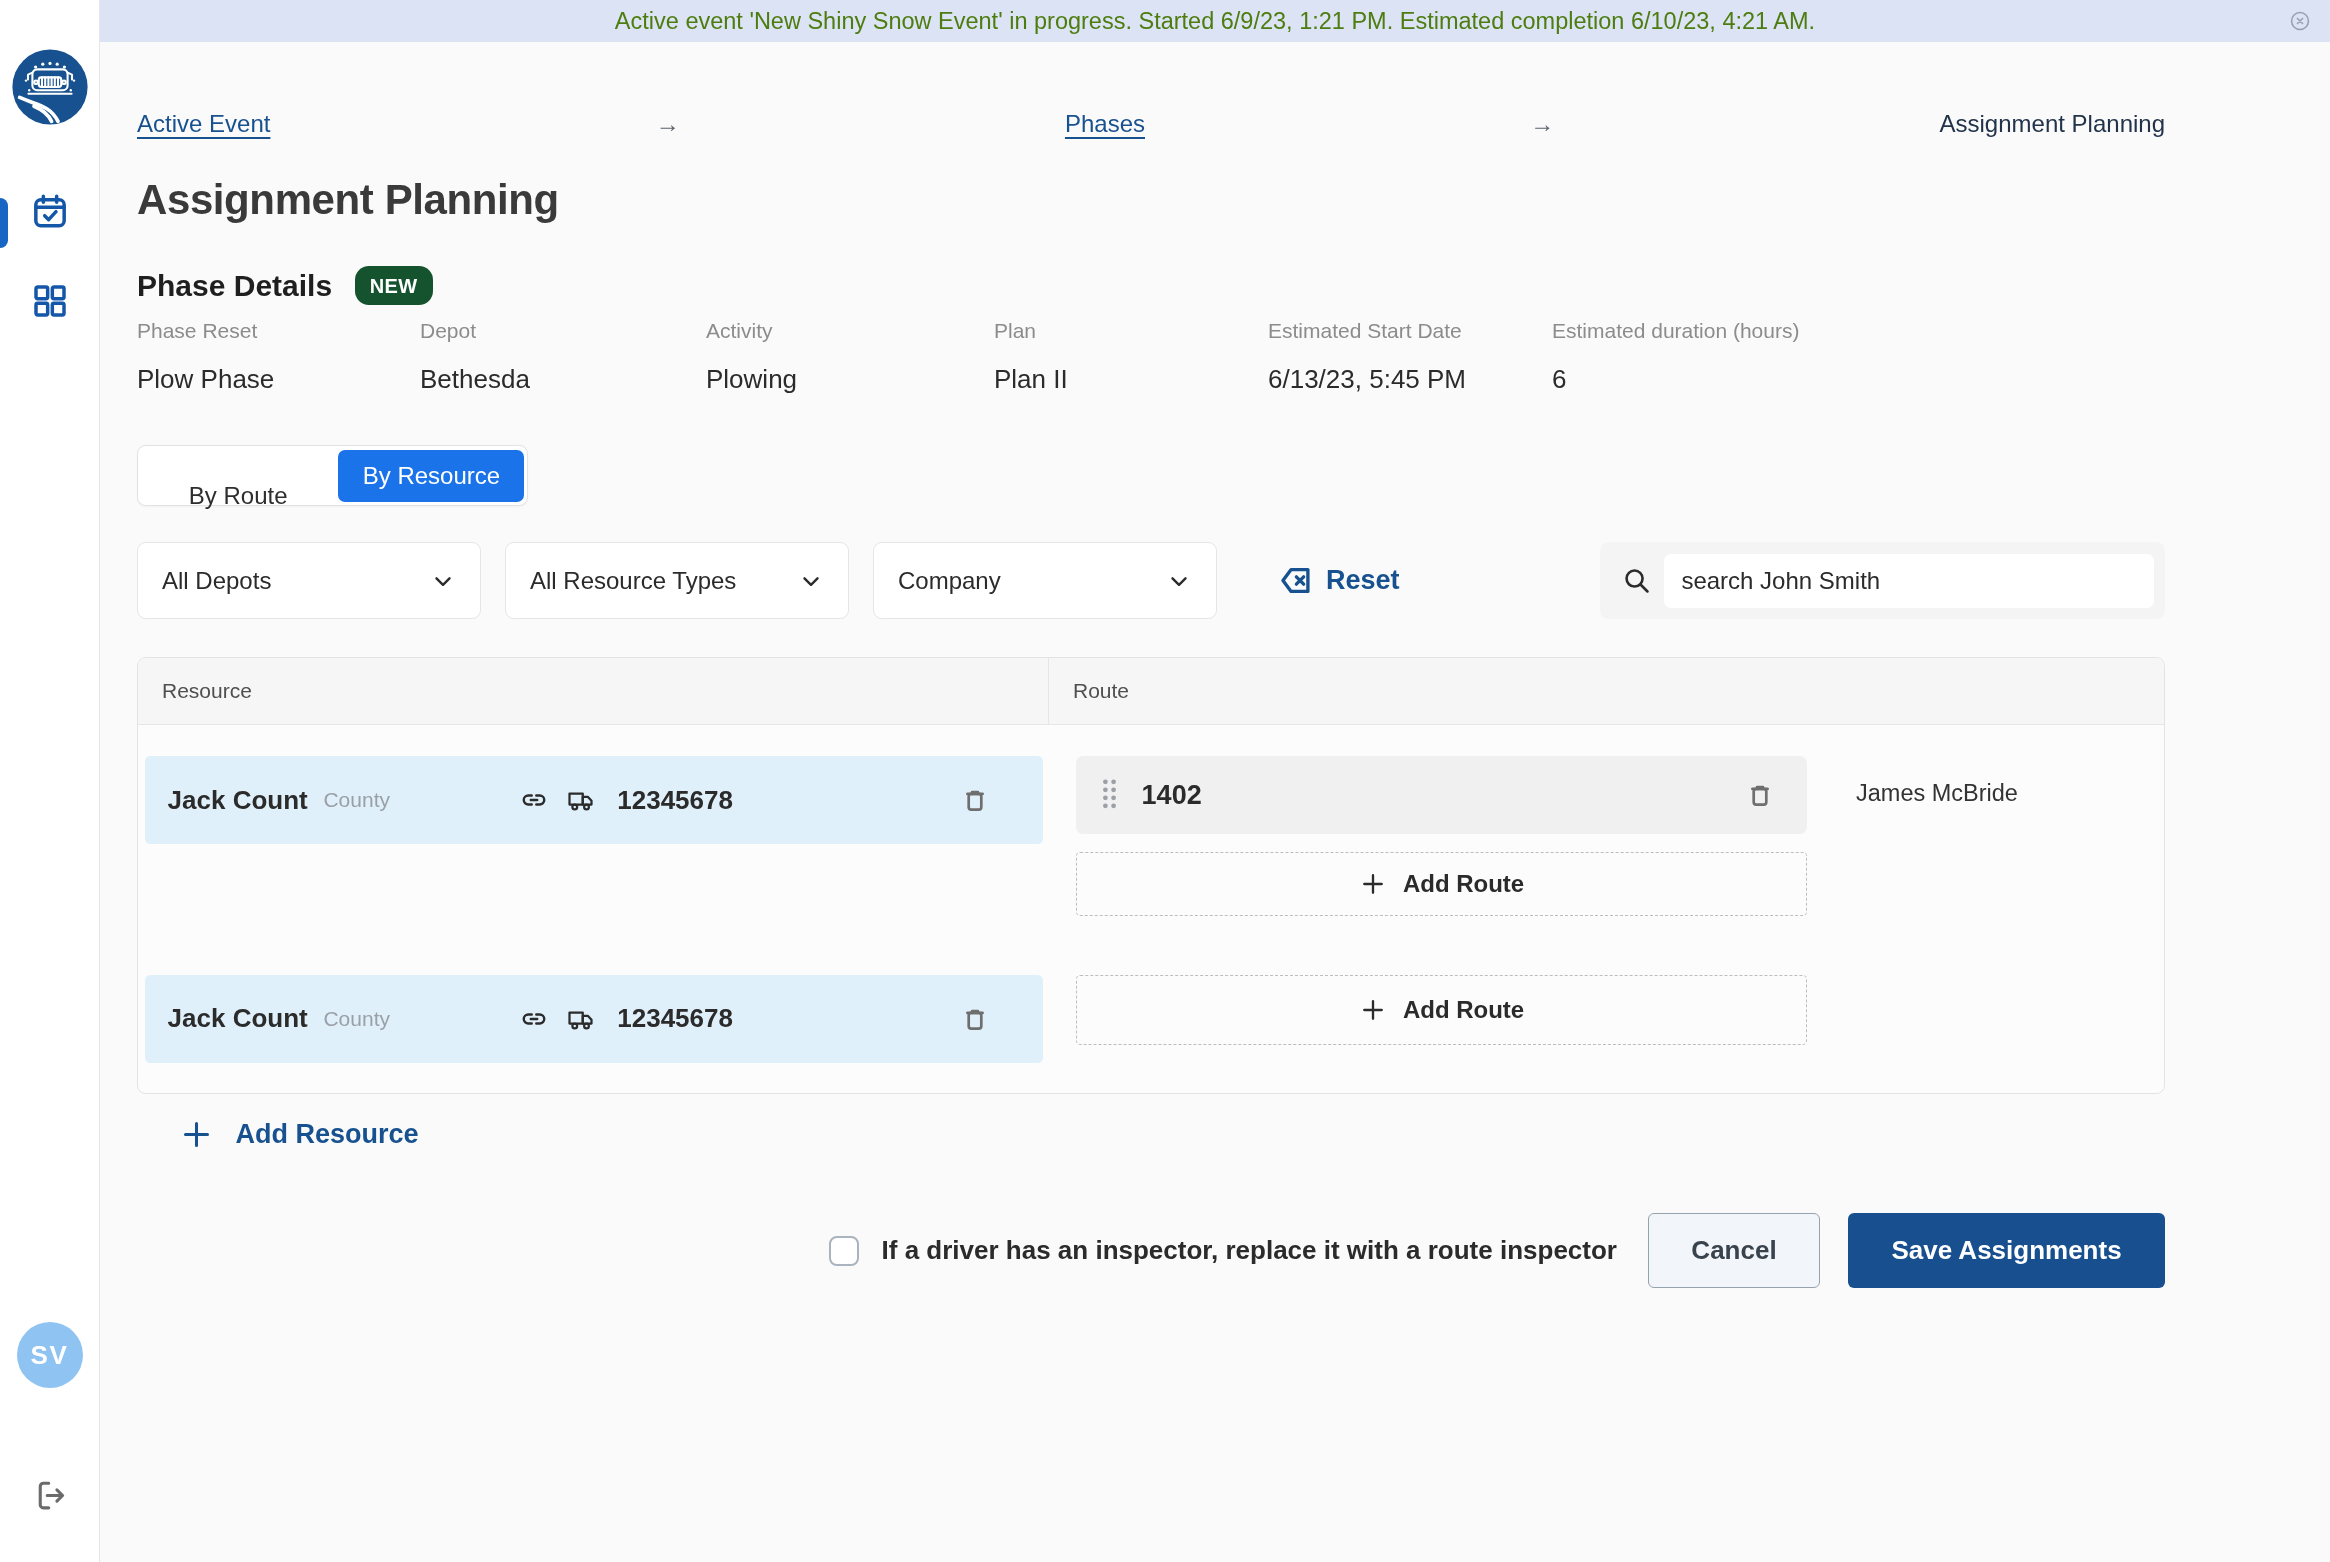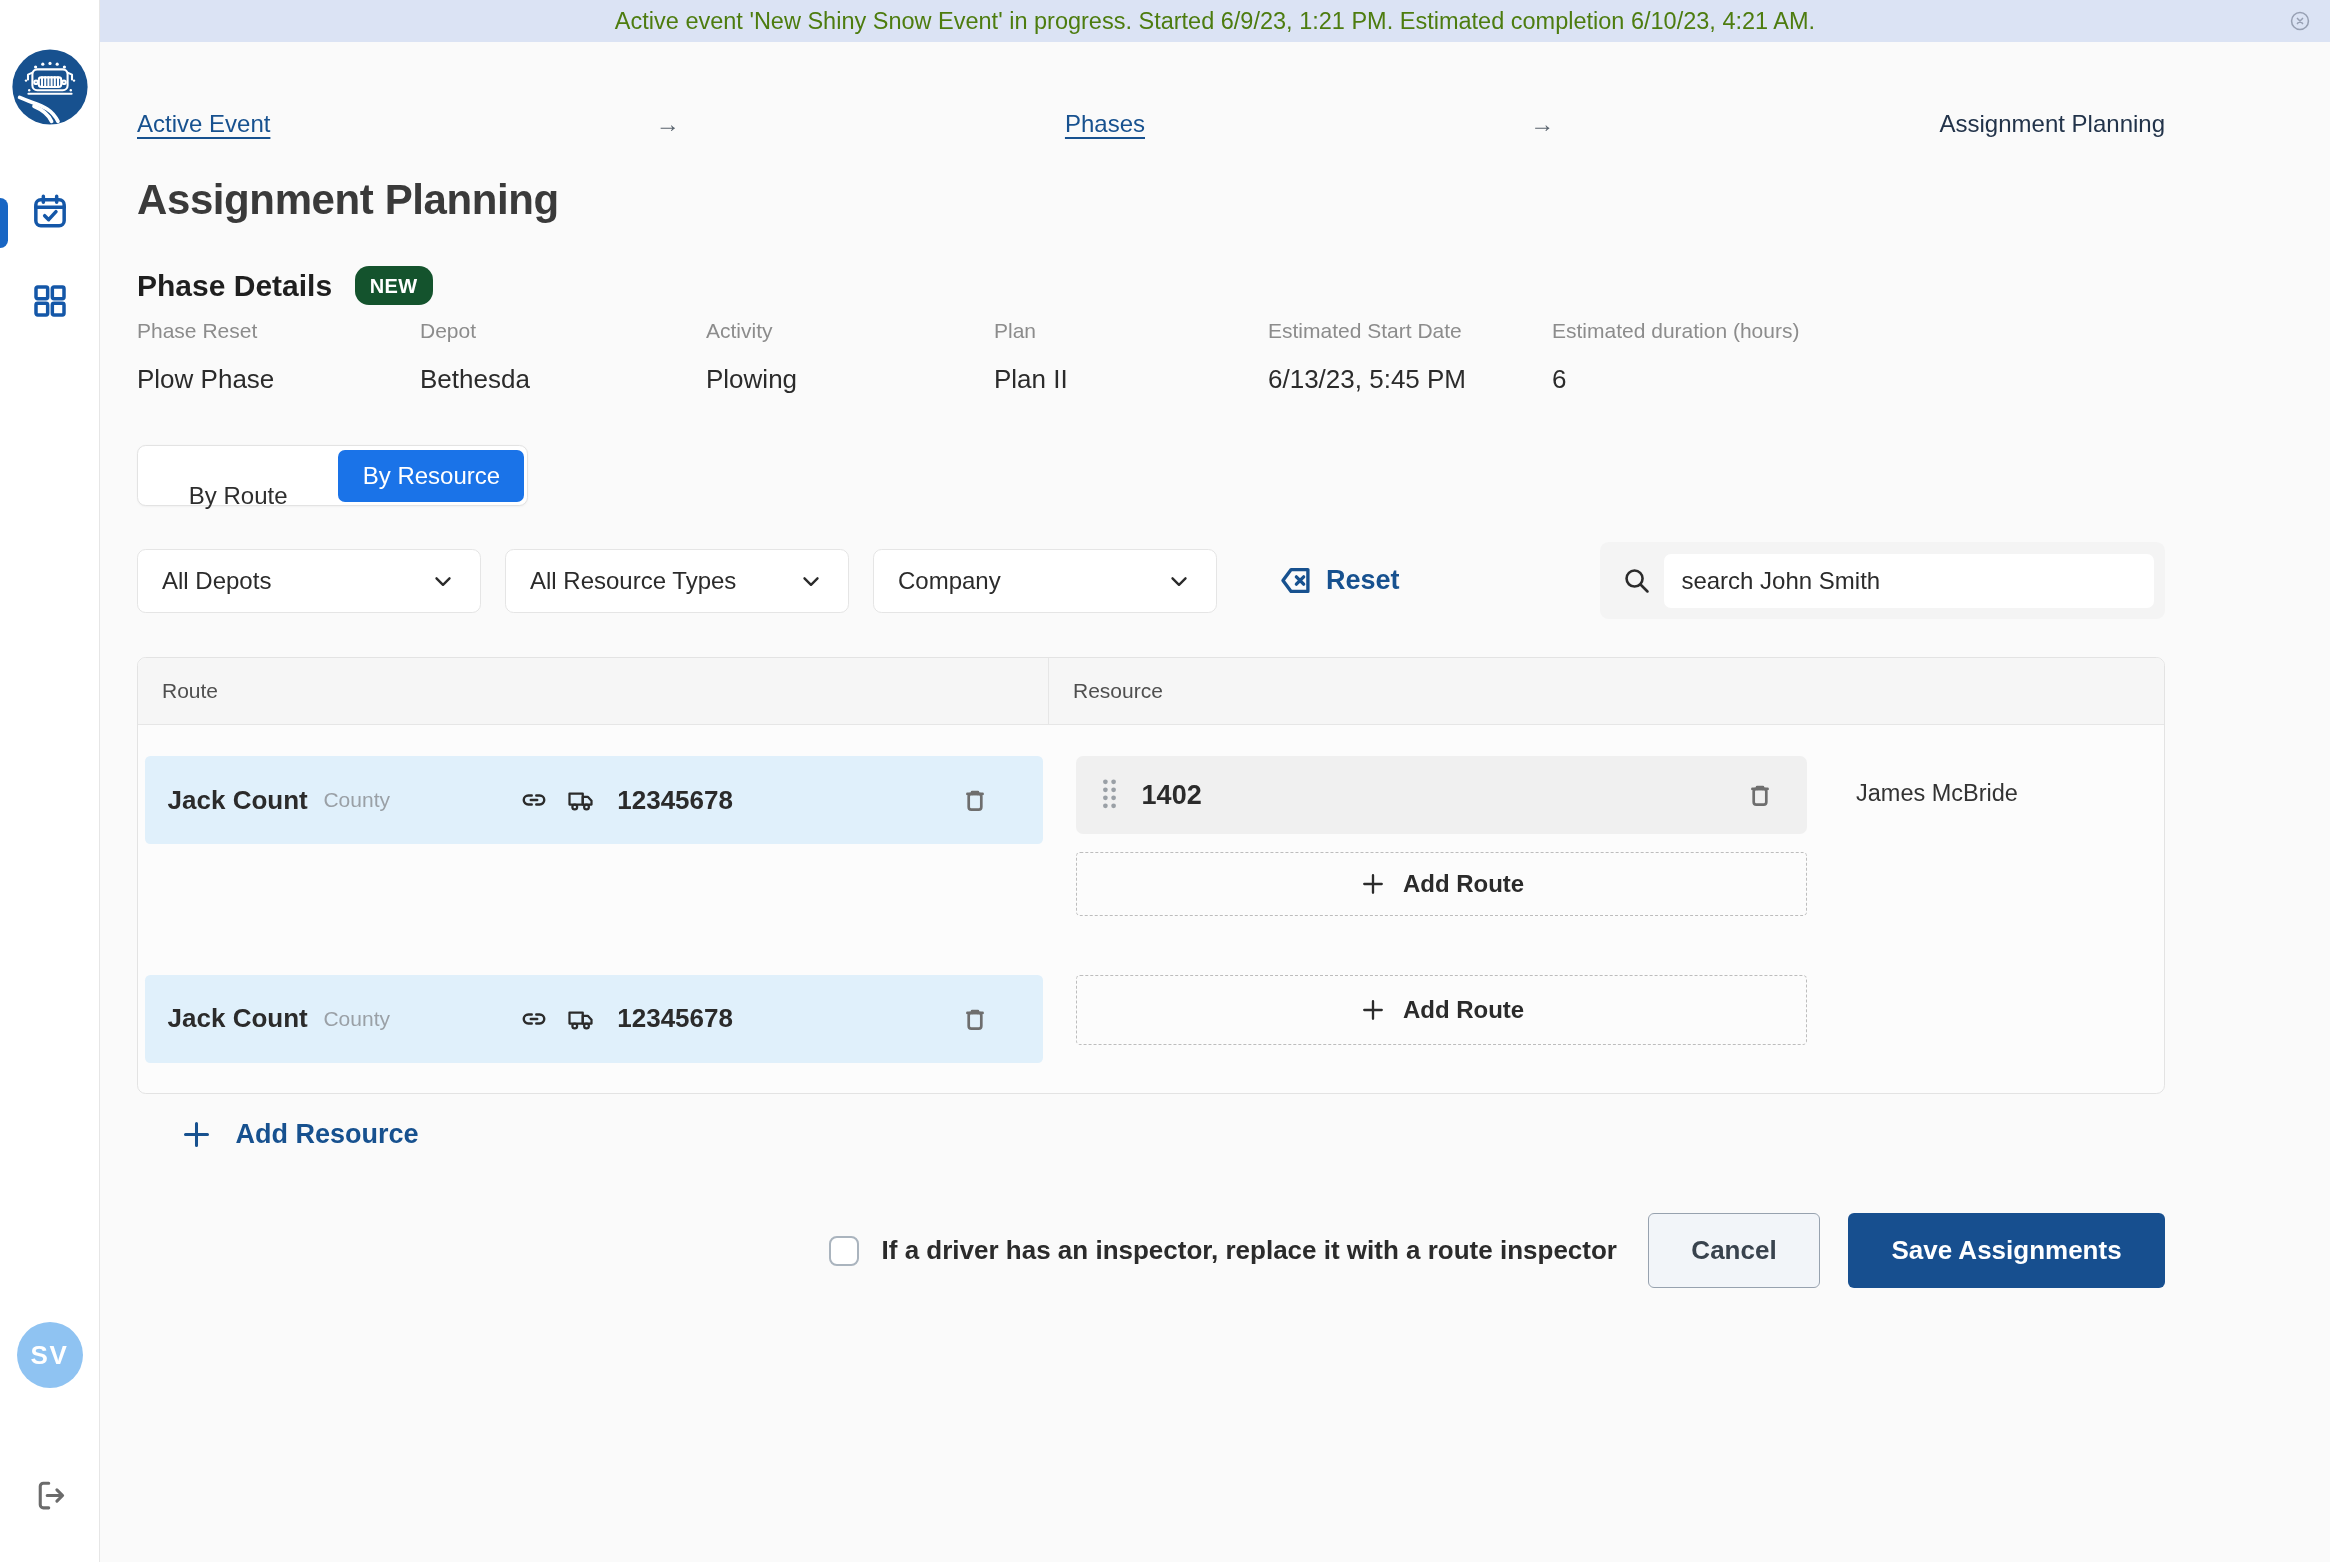--- a/index.html
+++ b/index.html
@@ -47,21 +47,21 @@
 
   
   .toggle { margin-top:50px; width:391px; height:61px; background:#ffffff; border:1.7px solid #e3e3e3;
             border-radius:8.7px; display:flex; align-items:center; box-shadow:0 0.9px 1.7px rgba(0,0,0,0.04); }
   .toggle-opt { flex:1; text-align:center; font-size:24px; color:#2e2e2e; cursor:pointer;margin-top:40px; }
   .toggle-opt.active { flex:0 0 186px; height:52px; margin:2.6px 2.6px 2.6px 0; background:#1a73e8; color:#ffffff;
             border-radius:7px; display:flex; align-items:center; justify-content:center; font-weight:500; }
 
   
   .filters { margin-top:36px; display:flex; align-items:center; }
-  .dropdown { width:344px; height:64px; background:#ffffff; border:1.7px solid #e5e5e5; border-radius:8.7px;
+  .dropdown { width:344px; height:77px; background:#ffffff; border:1.7px solid #e5e5e5; border-radius:8.7px;
               display:flex; align-items:center; justify-content:space-between; padding:0 24px; cursor:pointer; margin-right:24px; }
   .dropdown-label { font-size:24px; color:#2b2b2b; }
   .chev { width:26px; height:26px; }
   .reset-btn { margin-left:37px; display:flex; align-items:center; gap:13px; cursor:pointer; }
   .reset-icon { width:35px; height:35px; }
   .reset-label { font-size:27px; font-weight:700; color:#17518f; }
   .searchbox { margin-left:auto; width:565px; height:77px; background:#f4f4f4; border-radius:8.7px;
                display:flex; align-items:center; padding-left:21px; }
   .search-icon { width:31px; height:31px; flex:0 0 31px; }
   .searchbox input { flex:1; height:54px; margin:0 11.3px 0 12px; background:#ffffff; border:none; outline:none;
@@ -272,22 +272,22 @@
               <circle cx="10.5" cy="10.5" r="6.2"></circle>
                 <path d="M15.3 15.3 20.5 20.5"></path>
             </svg>
           </span>
           <input type="text" placeholder="search John Smith" style="">
         </div>
       </div>
 
       <div class="table">
         <div class="thead">
+          <div class="th">Resource</div>
           <div class="th">Route</div>
-          <div class="th">Resource</div>
         </div>
         <div class="tbody">
 
           <div class="trow">
             <div>
               <div class="resource-cell">
                 <span class="res-name">Jack Count</span>
                 <span class="res-type">County</span>
                 <span class="res-icons">
                   <span class="icon-24">

